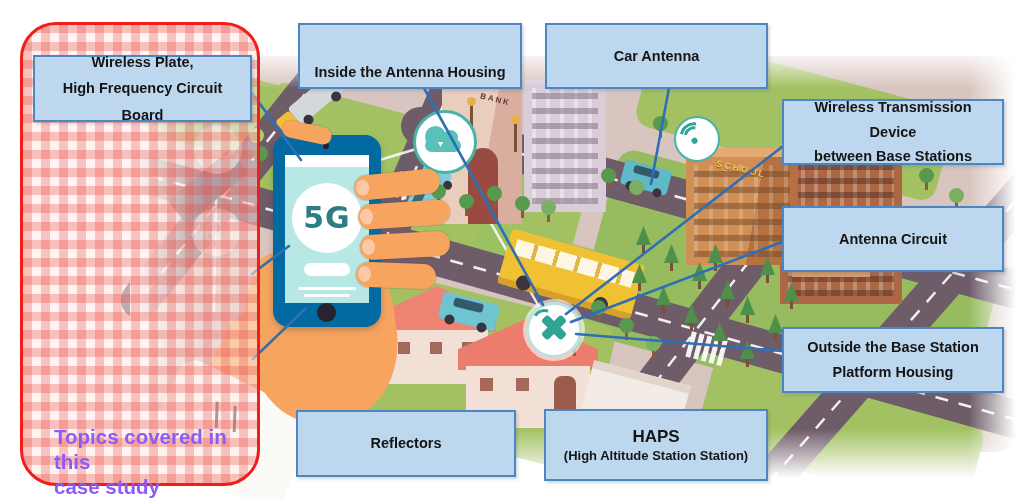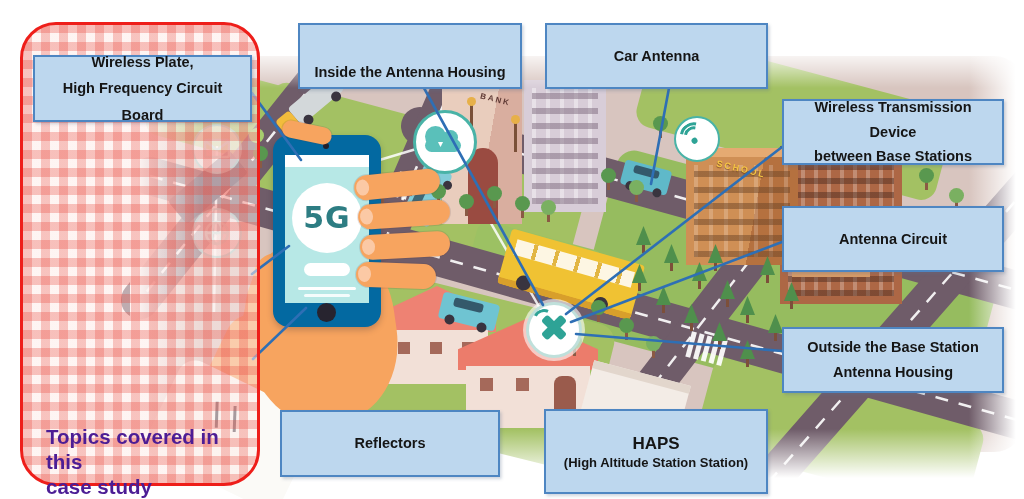--- a/index.html
+++ b/index.html
@@ -48,21 +48,21 @@
   
   .leader-svg{position:absolute;left:0;top:0;z-index:9;pointer-events:none;}
 
   
   .panel{position:absolute;left:20px;top:22px;width:240px;height:464px;border:3px solid #ee1e1a;border-radius:36px;
     z-index:10;box-sizing:border-box;
     background-color:rgba(253,231,228,.50);
     background-image:
       repeating-linear-gradient(0deg,rgba(235,92,82,.34) 0 9px,rgba(255,255,255,.06) 9px 18px),
       repeating-linear-gradient(90deg,rgba(235,92,82,.34) 0 9px,rgba(255,255,255,.06) 9px 18px);}
-  .caption{position:absolute;left:46px;top:424px;width:214px;z-index:12;color:#4c1d95;
+  .caption{position:absolute;left:54px;top:424px;width:214px;z-index:12;color:#8b5cf6;
     font:700 20.5px/1.22 "Liberation Sans",sans-serif;white-space:pre-line;}
 
   
   .callout{position:absolute;z-index:12;display:flex;align-items:center;justify-content:center;
     background:#bdd7ee;border:2px solid #4e86c2;box-sizing:border-box;
     box-shadow:1.5px 2px 3px rgba(90,110,140,.3);padding:2px 6px;}
   .callout .cl{white-space:pre-line;text-align:center;color:#151515;
     font:700 14.5px/1.8 "Liberation Sans",sans-serif;}
   .haps-wrap{flex-direction:column;}
   .haps-title{font:700 17px/1.3 "Liberation Sans",sans-serif;color:#151515;}
@@ -347,23 +347,23 @@
     </div>
   <div class="callout" style="left:782px;top:99px;width:222px;height:66px;">
     <span class="cl" style="line-height:1.7;">Wireless Transmission Device
 between Base Stations</span>
     </div>
   <div class="callout" style="left:782px;top:206px;width:222px;height:66px;">
     <span class="cl">Antenna Circuit</span>
     </div>
   <div class="callout" style="left:782px;top:327px;width:222px;height:66px;">
     <span class="cl" style="line-height:1.7;">Outside the Base Station
-Antenna Housing</span>
-    </div>
-  <div class="callout" style="left:280px;top:410px;width:220px;height:67px;">
+Platform Housing</span>
+    </div>
+  <div class="callout" style="left:296px;top:410px;width:220px;height:67px;">
     <span class="cl">Reflectors</span>
     </div>
-  <div class="callout haps-wrap" style="left:544px;top:409px;width:224px;height:85px;">
+  <div class="callout haps-wrap" style="left:544px;top:409px;width:224px;height:72px;">
     <span class="haps-title">HAPS</span>
     <span class="haps-sub">(High Altitude Station Station)</span>
   </div>
 
 </div>
 
 </body></html>

